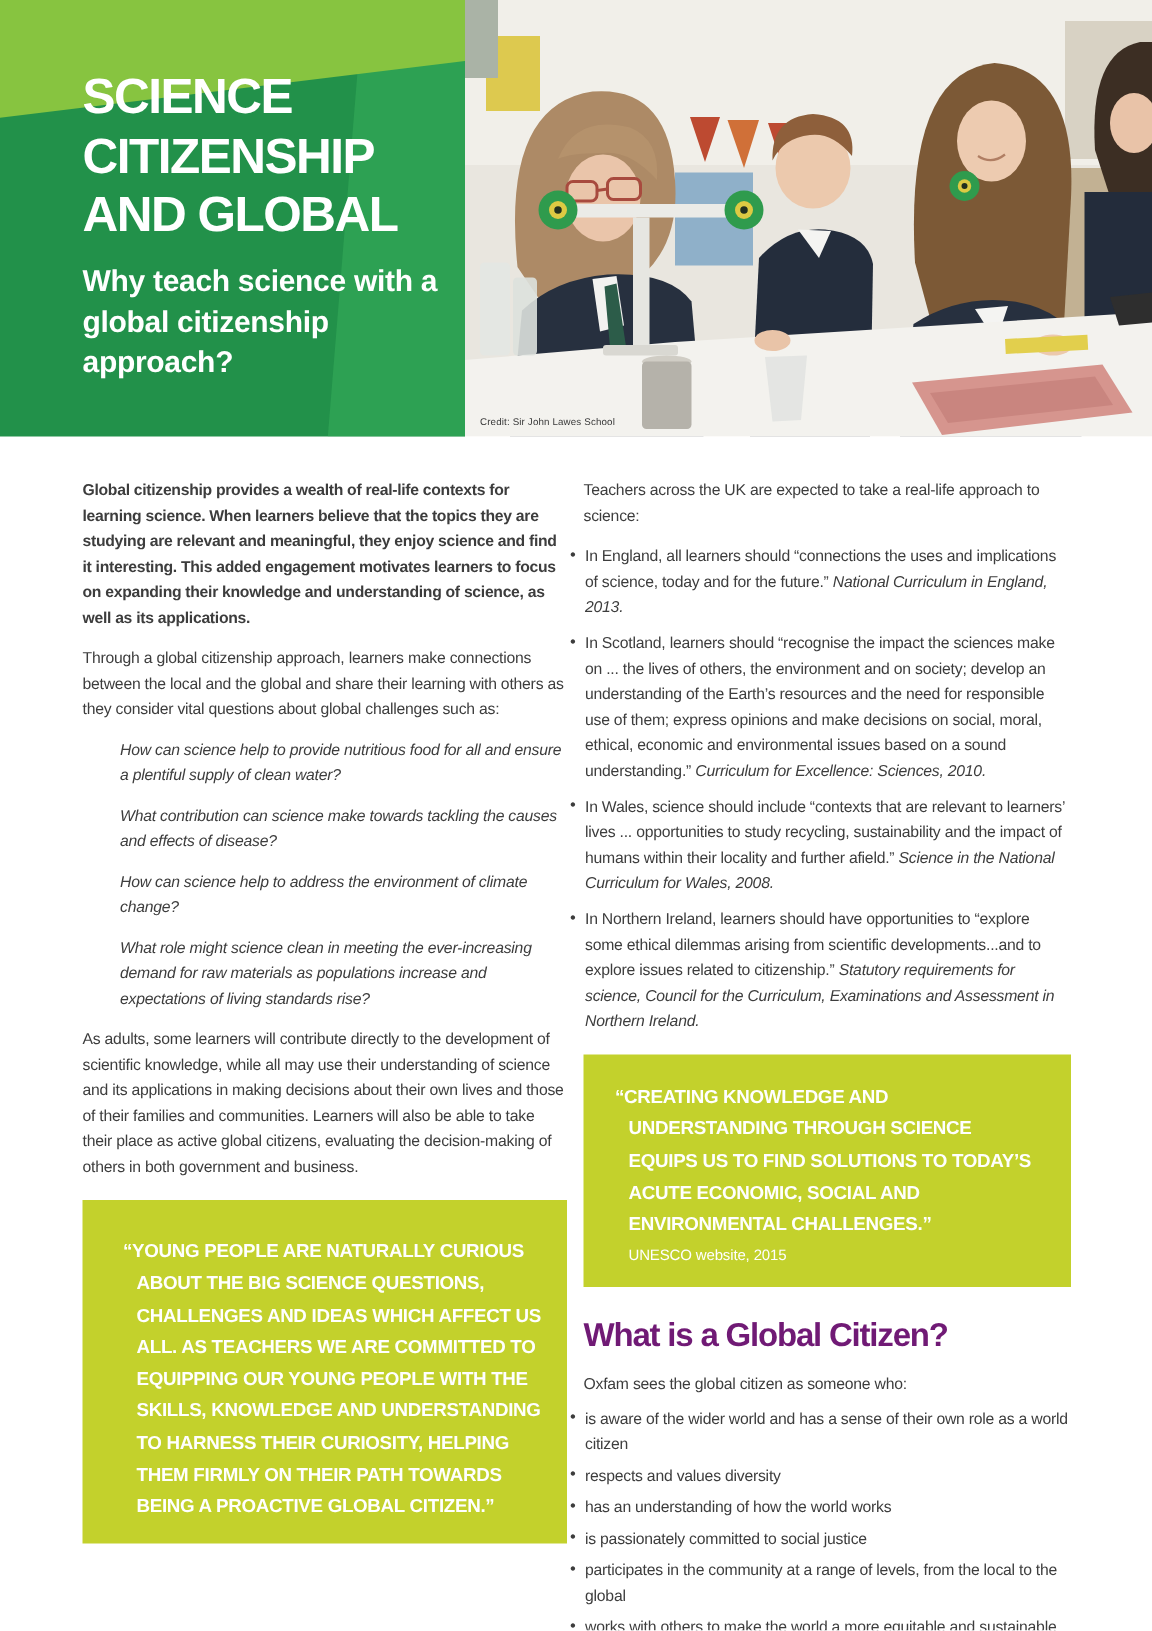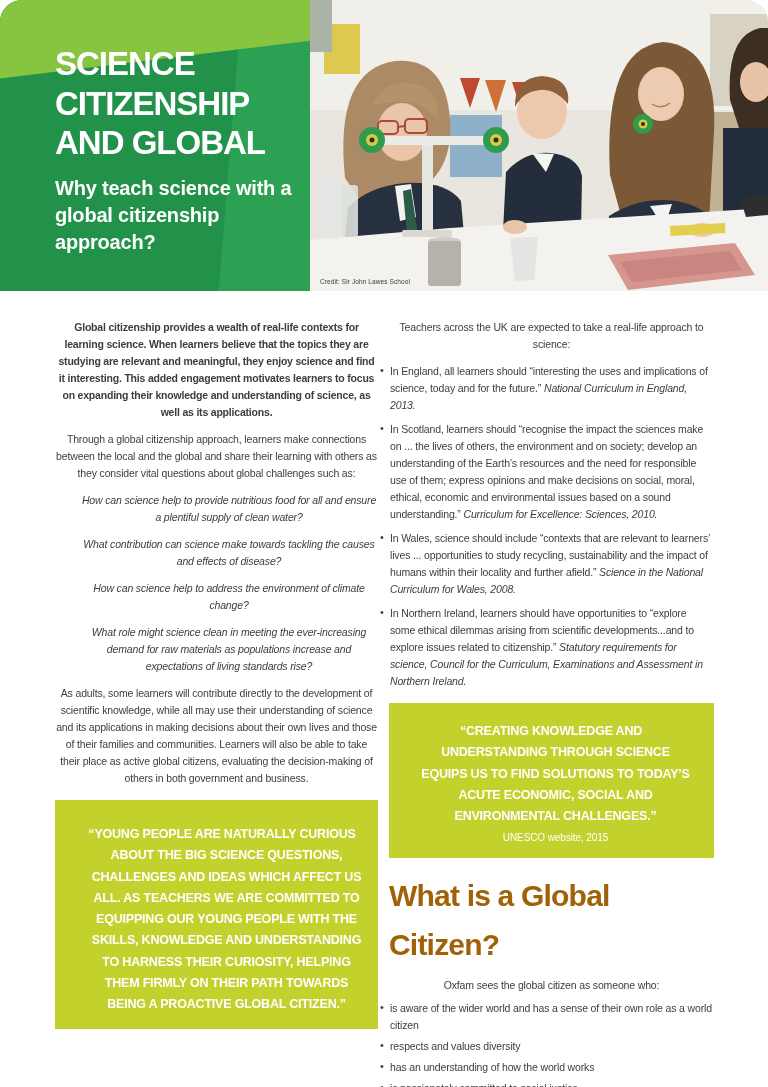--- a/index.html
+++ b/index.html
@@ -1,20 +1,20 @@
 <!DOCTYPE html>
 <html><head>
 <meta charset="utf-8">
 <style>
   * { margin:0; padding:0; box-sizing:border-box; }
   html,body { background:#ffffff; }
   .page {
     position:relative; width:768px; height:1087px; margin:0 auto;
     background:#ffffff; overflow:hidden;
-    font-family:"Liberation Sans", sans-serif; color:#3d3d3d;border-radius:22px;
+    font-family:"Liberation Sans", sans-serif; color:#3d3d3d;
   }
   
   .header { position:absolute; top:0; left:0; width:768px; height:291px; }
   .green-panel { position:absolute; left:0; top:0; width:310px; height:291px; background:#22914a; }
   .green-alt {
     position:absolute; inset:0; background:#2da153;
     clip-path:polygon(77% 15%, 100% 14%, 100% 100%, 70.5% 100%);
   }
   .green-light {
     position:absolute; inset:0; background:#87c440;
@@ -25,39 +25,39 @@
   .title span { display:block; }
   .subtitle { margin-top:12px; font-size:20px; line-height:1.36; font-weight:700; width:238px; letter-spacing:-0.2px; }
   .photo { position:absolute; left:310px; top:0; width:458px; height:291px; overflow:hidden; }
   .photo svg { display:block; }
   .credit { position:absolute; left:10px; bottom:6px; font-size:6.5px; color:#3a3a3a; letter-spacing:0.1px; }
   
   .content { position:absolute; top:319px; left:55px; width:659px; display:flex; gap:11px; }
   .col { font-size:10.5px; line-height:1.62; letter-spacing:-0.15px; }
   .col.left  { width:323px; }
   .col.right { width:325px; }
-  .col p { margin:0 0 10px 0;text-align:center; }
+  .col p { margin:0 0 10px 0; }
   .lead { font-weight:700; letter-spacing:-0.2px; }
   .questions .q { font-style:italic; margin:0 0 10px 25px; }
   
   .blist { list-style:none; margin:0 0 4px 0; }
   .blist li { position:relative; margin:0 0 7px 1px; }
   .blist .dot { position:absolute; left:-10px; top:-1px; font-size:11px; }
   .blist i { font-style:italic; }
   .blist.citizen li { margin-bottom:4px; }
   
   .quote-box { background:#c3d12c; color:#ffffff; margin-top:13px; }
   .quote-box .quote {
     font-weight:700; font-size:12.5px; line-height:1.7; letter-spacing:-0.2px;
     text-indent:-9px; margin:0;
   }
   .quote-box .attr { font-size:10px; font-weight:400; margin:3px 0 0 0; letter-spacing:-0.1px; }
   .quote-box.ase { padding:24px 16px 14px 36px; }
   .quote-box.unesco { padding:18px 22px 12px 30px; margin-bottom:14px; }
-  .h2 { color:#a16207; font-size:30px; font-weight:700; letter-spacing:-0.8px; margin:2px 0 7px 0; }
+  .h2 { color:#701a75; font-size:22px; font-weight:700; letter-spacing:-0.8px; margin:2px 0 7px 0; }
 </style>
 </head>
 <body>
 
 <div class="page">
 
   <header class="header">
     <div class="green-panel">
       <div class="green-alt"></div>
       <div class="green-light"></div>
@@ -162,21 +162,21 @@
         <p class="quote">“YOUNG PEOPLE ARE NATURALLY CURIOUS ABOUT THE BIG SCIENCE QUESTIONS, CHALLENGES AND IDEAS WHICH AFFECT US ALL. AS TEACHERS WE ARE COMMITTED TO EQUIPPING OUR YOUNG PEOPLE WITH THE SKILLS, KNOWLEDGE AND UNDERSTANDING TO HARNESS THEIR CURIOSITY, HELPING THEM FIRMLY ON THEIR PATH TOWARDS BEING A PROACTIVE GLOBAL CITIZEN.”</p>
       </aside>
     </section>
 
     <section class="col right">
       <p>Teachers across the UK are expected to take a real-life approach to science:</p>
 
       <ul class="blist">
         <li>
           <span class="dot">•</span>
-          <span>In England, all learners should “interesting the uses and implications of science, today and for the future.”</span>
+          <span>In England, all learners should “connections the uses and implications of science, today and for the future.”</span>
           <i>National Curriculum in England, 2013.</i>
         </li>
         <li>
           <span class="dot">•</span>
           <span>In Scotland, learners should “recognise the impact the sciences make on ... the lives of others, the environment and on society; develop an understanding of the Earth’s resources and the need for responsible use of them; express opinions and make decisions on social, moral, ethical, economic and environmental issues based on a sound understanding.”</span>
           <i>Curriculum for Excellence: Sciences, 2010.</i>
         </li>
         <li>
           <span class="dot">•</span>
           <span>In Wales, science should include “contexts that are relevant to learners’ lives ... opportunities to study recycling, sustainability and the impact of humans within their locality and further afield.”</span>

